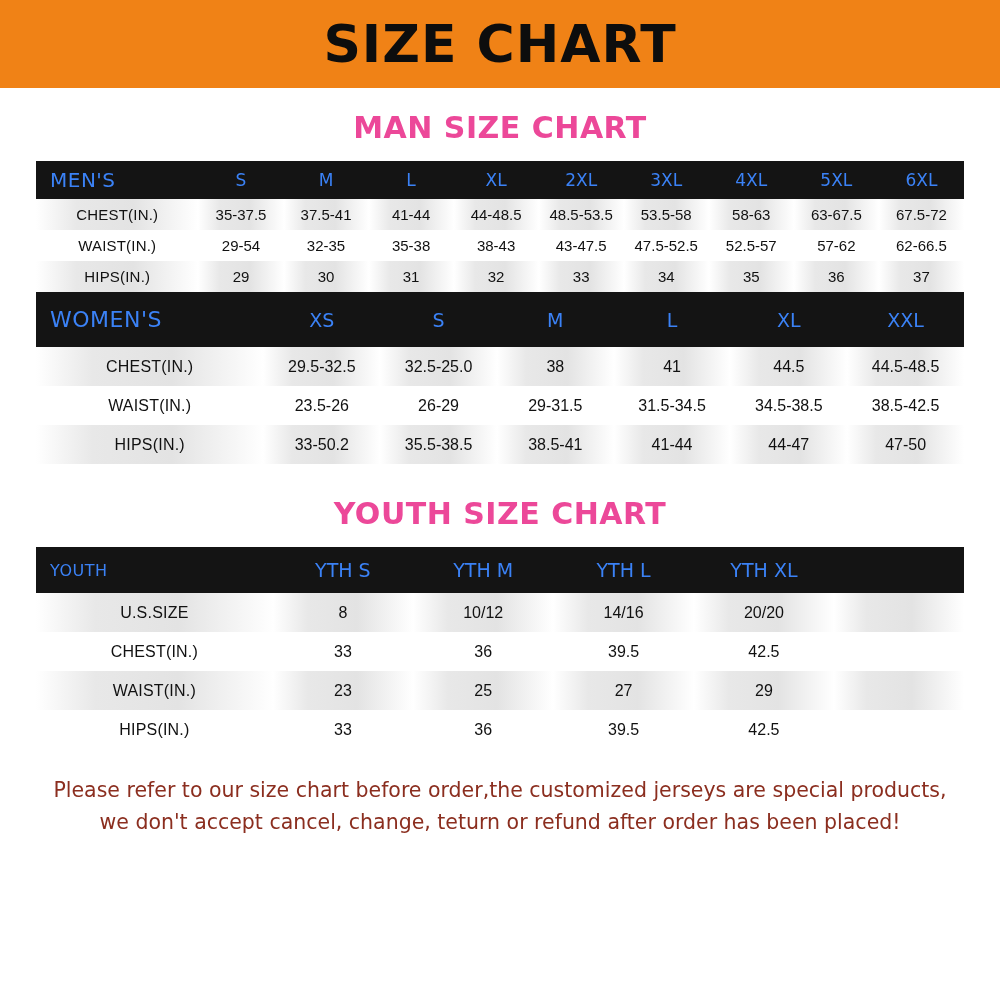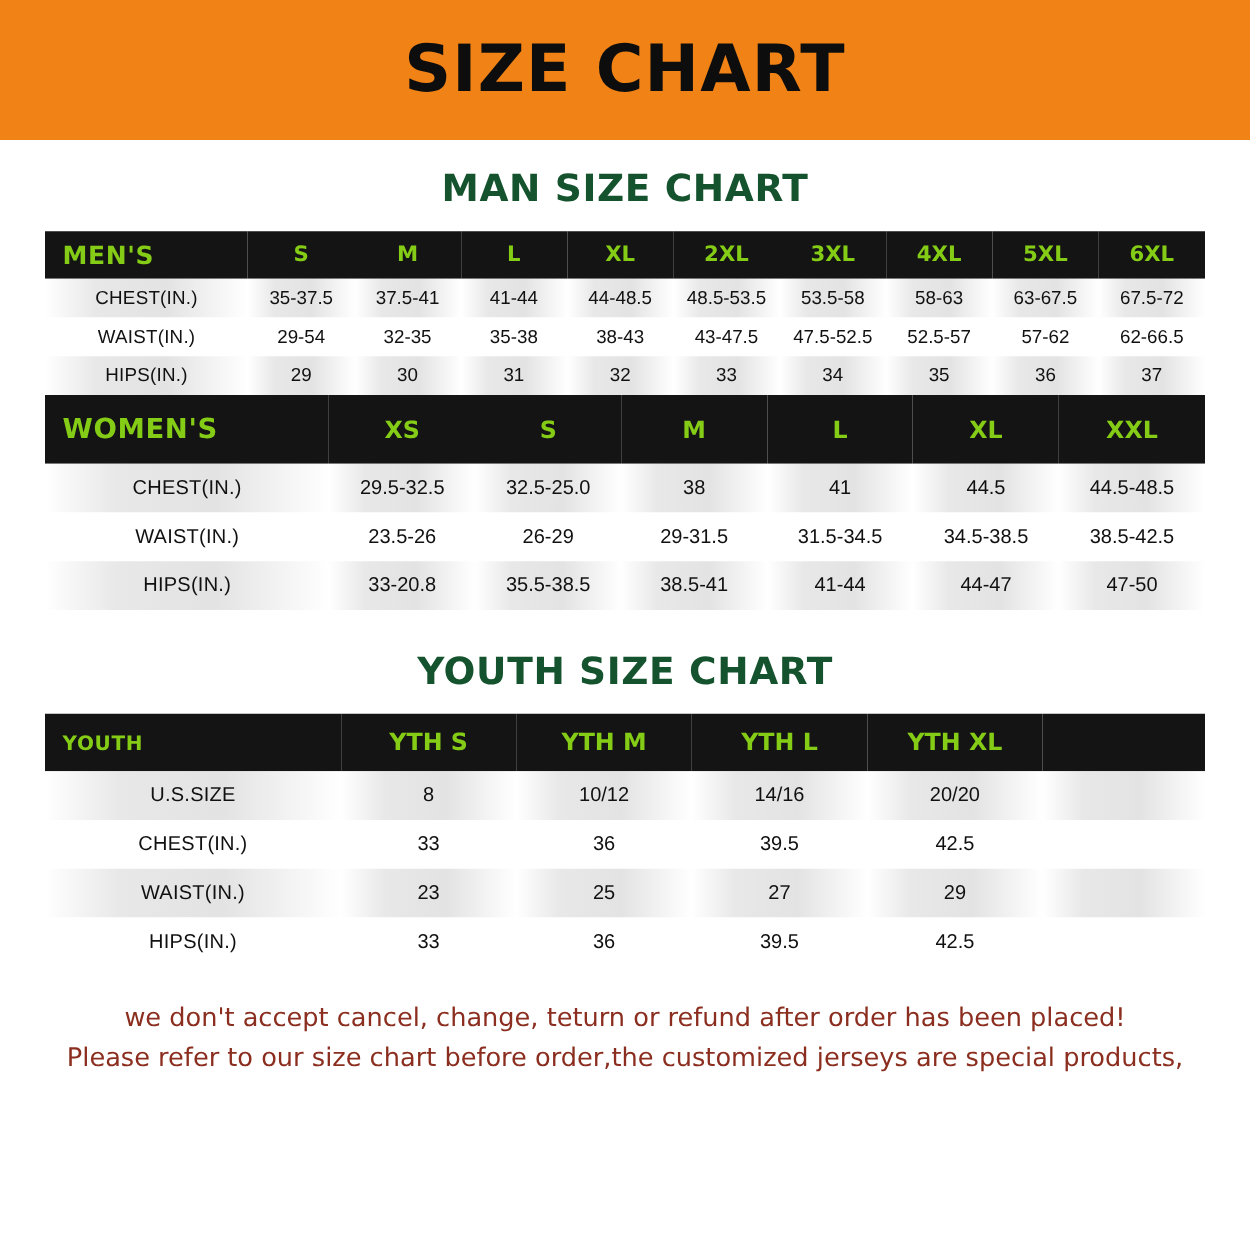--- a/index.html
+++ b/index.html
@@ -16,21 +16,21 @@
   }
   .page {
     width: 1000px;
     height: 1000px;
     position: relative;
     background: #ffffff;
     box-sizing: border-box;
   }
   
   .banner {
-    height: 112px;
+    height: 88px;
     background: #F08216;
     display: flex;
     align-items: center;
     justify-content: center;
   }
   .banner-title {
     font-family: "DejaVu Sans", sans-serif;
     font-weight: bold;
     font-size: 52px;
     letter-spacing: 1px;
@@ -40,42 +40,42 @@
   
   .section {
     padding: 0 36px;
     box-sizing: border-box;
   }
   .section-title {
     text-align: center;
     font-family: "DejaVu Sans", sans-serif;
     font-weight: bold;
     font-size: 30px;
-    color: #14532d;
+    color: #ec4899;
     letter-spacing: 0.5px;
   }
   .sec-man .section-title { margin: 22px 0 16px 0; }
   .sec-women .section-title { margin: 30px 0 16px 0; }
   .sec-youth .section-title { margin: 32px 0 16px 0; }
 
   table.size-table {
     width: 100%;
     border-collapse: collapse;
     table-layout: fixed;
   }
   table.size-table th, table.size-table td {
     padding: 0;
     margin: 0;
   }
   .head-row th {
     background: #141414;
-    color: #84cc16;
+    color: #3b82f6;
     height: 38px;
     font-size: 17px;
-    font-weight: bold;
+    font-weight: normal;
     font-family: "DejaVu Sans", sans-serif;
     text-align: center;
     vertical-align: middle;
   }
   .head-row th.corner {
     text-align: left;
     padding-left: 14px;
     font-size: 20px;
     letter-spacing: 0.5px;
   }
@@ -210,21 +210,21 @@
           <td class="rowlabel">WAIST(IN.)</td>
           <td>23.5-26</td>
           <td>26-29</td>
           <td>29-31.5</td>
           <td>31.5-34.5</td>
           <td>34.5-38.5</td>
           <td>38.5-42.5</td>
         </tr>
         <tr class="body-row">
           <td class="rowlabel">HIPS(IN.)</td>
-          <td>33-20.8</td>
+          <td>33-50.2</td>
           <td>35.5-38.5</td>
           <td>38.5-41</td>
           <td>41-44</td>
           <td>44-47</td>
           <td>47-50</td>
         </tr>
       </tbody>
     </table>
   </div>
 
@@ -272,17 +272,17 @@
           <td>36</td>
           <td>39.5</td>
           <td>42.5</td>
           <td></td>
         </tr>
       </tbody>
     </table>
   </div>
 
   <div class="footer-note">
+    <span class="line">Please refer to our size chart before order,the customized jerseys are special products,</span>
     <span class="line">we don't accept cancel, change, teturn or refund after order has been placed!</span>
-    <span class="line">Please refer to our size chart before order,the customized jerseys are special products,</span>
   </div>
 
 </div>
 
 </body></html>

